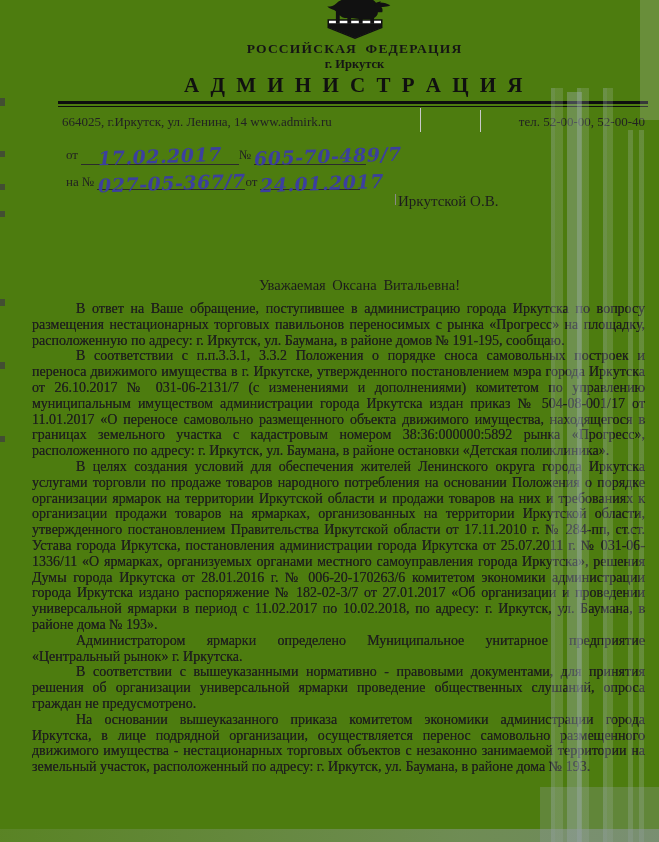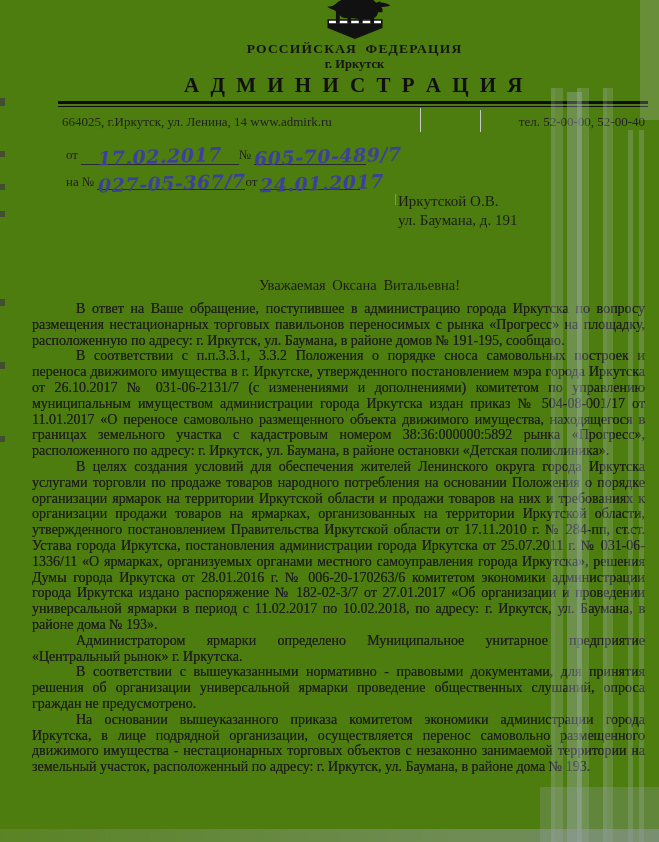--- a/index.html
+++ b/index.html
@@ -113,21 +113,20 @@
       <span class="ref-label">на №</span>
       <span class="ref-line pos75 w140"><span class="hw">027-05-367/7</span></span>
       <span class="ref-label">от</span>
       <span class="ref-line pos75 w95"><span class="hw">24.01.2017</span></span>
     </div>
   </div>
 
   <div class="recipient-tick artifact"></div>
   <div class="recipient">
     <div>Иркутской  О.В.</div>
-    <div>ул. Баумана, д. 191</div>
   </div>
 
   <div class="salutation">Уважаемая  Оксана  Витальевна!</div>
 
   <div class="body-text">
     <p>В ответ на Ваше обращение, поступившее в администрацию города Иркутска по вопросу размещения нестационарных торговых павильонов переносимых с рынка «Прогресс» на площадку, расположенную по адресу: г. Иркутск, ул. Баумана, в районе домов № 191-195, сообщаю.</p>
     <p>В соответствии с п.п.3.3.1, 3.3.2 Положения о порядке сноса самовольных построек и переноса движимого имущества в г. Иркутске, утвержденного постановлением мэра города Иркутска от 26.10.2017 № 031-06-2131/7 (с изменениями и дополнениями) комитетом по управлению муниципальным имуществом администрации города Иркутска издан приказ № 504-08-001/17 от 11.01.2017 «О переносе самовольно размещенного объекта движимого имущества, находящегося в границах земельного участка с кадастровым номером 38:36:000000:5892 рынка «Прогресс», расположенного по адресу: г. Иркутск, ул. Баумана, в районе остановки «Детская поликлиника».</p>
     <p>В целях создания условий для обеспечения жителей Ленинского округа города Иркутска услугами торговли по продаже товаров народного потребления на основании Положения о порядке организации ярмарок на территории Иркутской области и продажи товаров на них и требованиях к организации продажи товаров на ярмарках, организованных на территории Иркутской области, утвержденного постановлением Правительства Иркутской области от 17.11.2010 г. № 284-пп, ст.ст. Устава города Иркутска, постановления администрации города Иркутска от 25.07.2011 г. № 031-06-1336/11 «О ярмарках, организуемых органами местного самоуправления города Иркутска», решения Думы города Иркутска от 28.01.2016 г. № 006-20-170263/6 комитетом экономики администрации города Иркутска издано распоряжение № 182-02-3/7 от 27.01.2017 «Об организации и проведении универсальной ярмарки в период с 11.02.2017 по 10.02.2018, по адресу: г. Иркутск, ул. Баумана, в районе дома № 193».</p>
     <p>Администратором ярмарки определено Муниципальное унитарное предприятие «Центральный рынок» г. Иркутска.</p>
     <p>В соответствии с вышеуказанными нормативно - правовыми документами, для принятия решения об организации универсальной ярмарки проведение общественных слушаний, опроса граждан не предусмотрено.</p>

